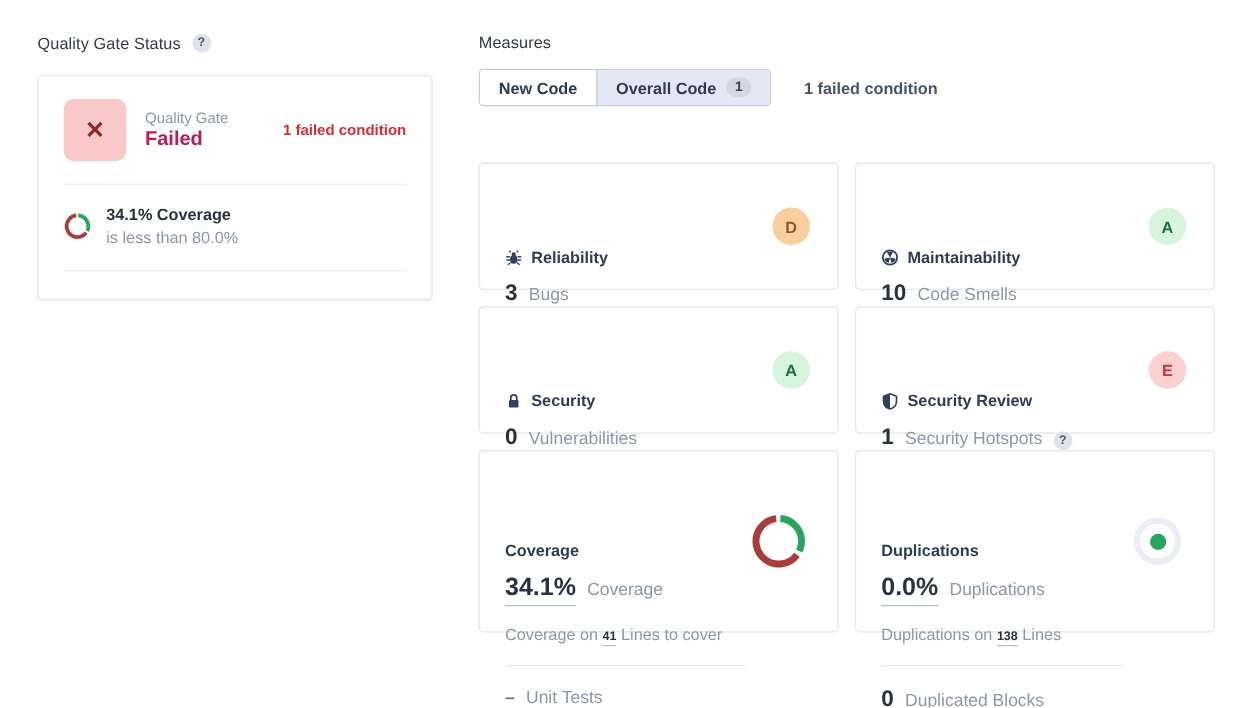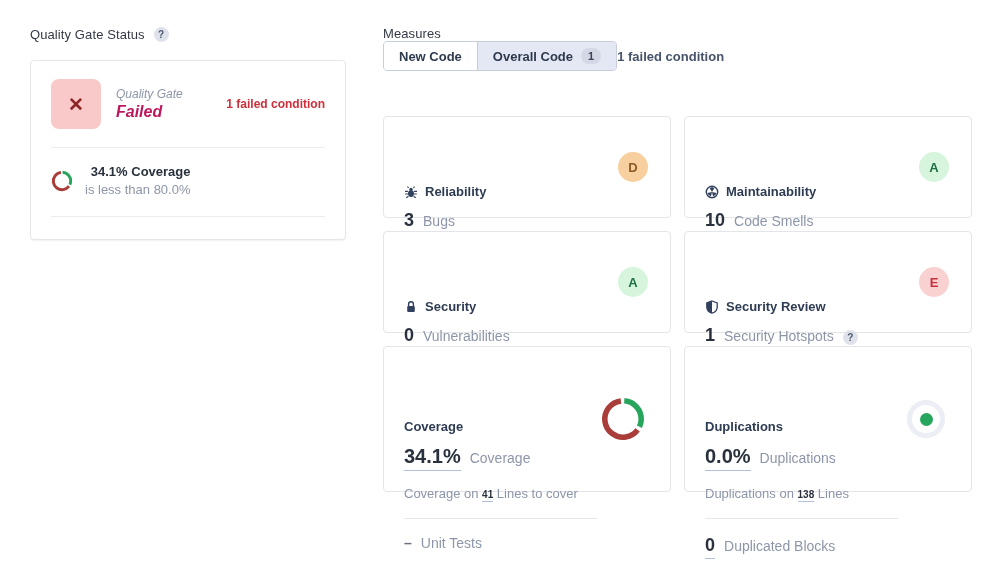--- a/index.html
+++ b/index.html
@@ -20,33 +20,33 @@
   .qg-card {
     margin-top:18px; background:#fff; border:1px solid #e5e6e9; border-radius:4px;
     box-shadow:0 1px 2px rgba(30,40,60,.06); padding:18px 0 22px;
   }
   .qg-header { display:flex; align-items:center; padding:0 20px; }
   .qg-xbox {
     width:50px; height:50px; border-radius:8px; background:#f9c9c9;
     display:flex; align-items:center; justify-content:center;
     color:#8d2626; font-size:19px; font-weight:bold;
   }
-  .qg-texts { margin-left:15px;font-style:italic; }
+  .qg-texts { margin-left:15px; }
   .qg-label { font-size:12px; color:#8d96a8; }
   .qg-status { font-size:16px; font-weight:bold; color:#be185d; margin-top:2px; }
   .qg-failnote { margin-left:auto; font-size:12px; font-weight:bold; color:#d02f3a; }
   .qg-divider { height:1px; background:#ececee; margin:18px 20px 0; }
   .qg-cond { display:flex; align-items:center; gap:12px; padding:0 20px; margin-top:15px; }
   .qg-cond-texts { line-height:1.35; }
-  .qg-cond-metric { font-size:13px; font-weight:bold; color:#29313d;text-align:right; }
+  .qg-cond-metric { font-size:13px; font-weight:bold; color:#29313d; }
   .qg-cond-req { font-size:13px; color:#8d96a8; }
 
   
   .right-col { position:absolute; left:383px; top:26px; width:590px; }
-  .tabs-row { display:flex; align-items:center; }
+  .tabs-row { display:flex; align-items:center; gap:26px; margin-top:14px; }
   .tabs {
     display:inline-flex; border:1px solid #c7cdda; border-radius:4px; overflow:hidden; background:#fff;
   }
   .tab {
     padding:6px 15px; font-size:13px; font-weight:bold; color:#2e3a4d; background:#fff;
     display:flex; align-items:center; gap:8px; cursor:pointer; white-space:nowrap;
   }
   .tab.active { background:#e4e7f4; border-left:1px solid #c7cdda; }
   .tab-badge {
     background:#d4d8e5; color:#3a4356; font-size:11px; font-weight:bold;

